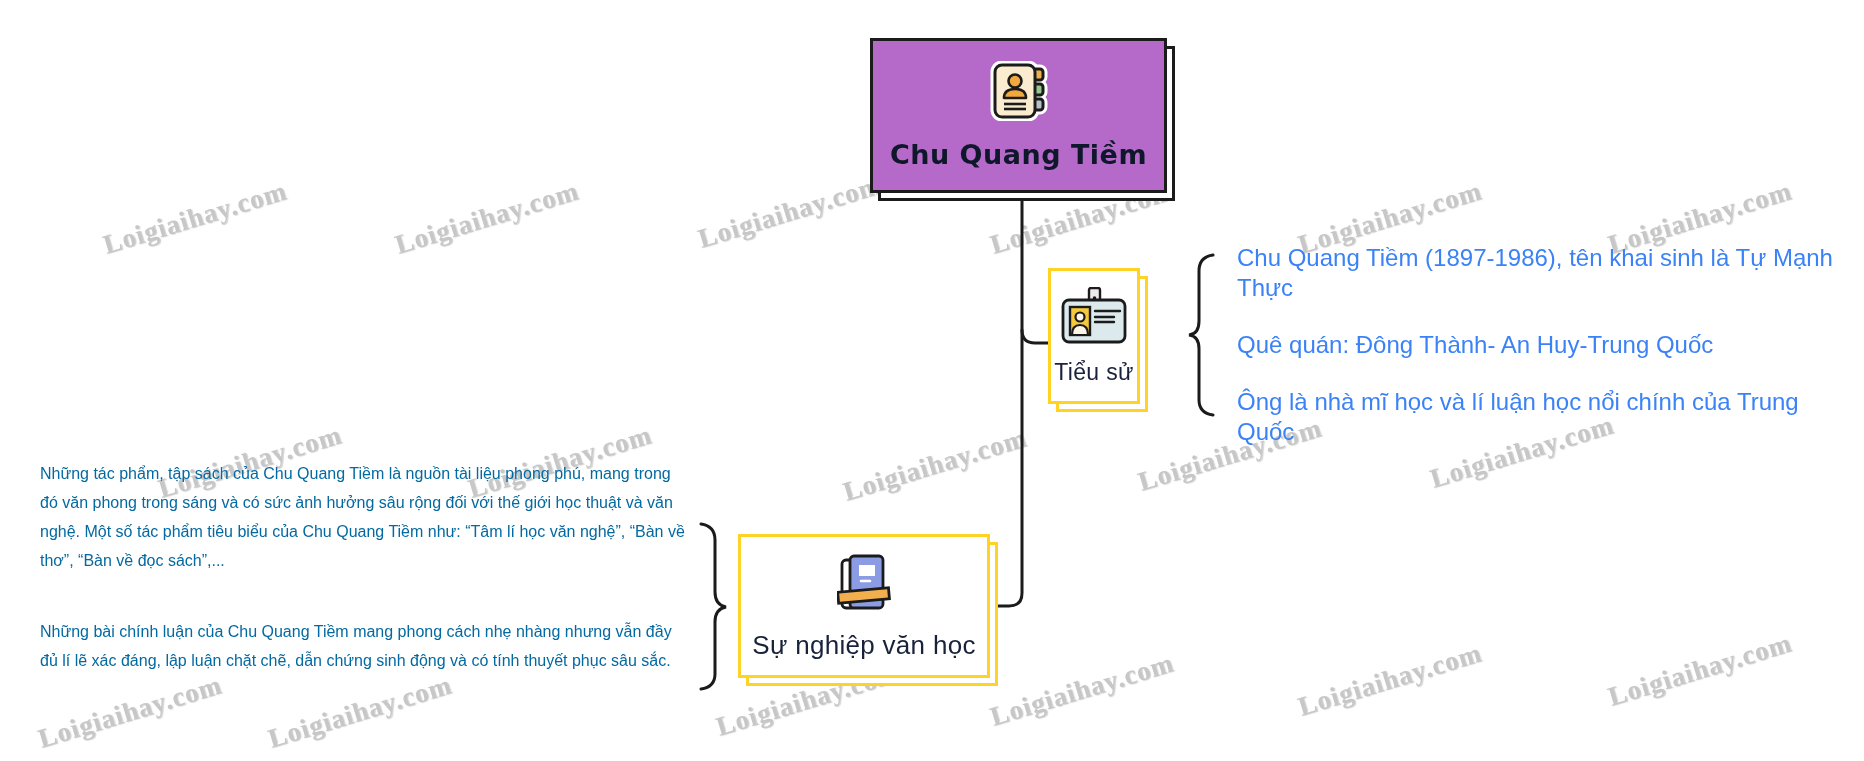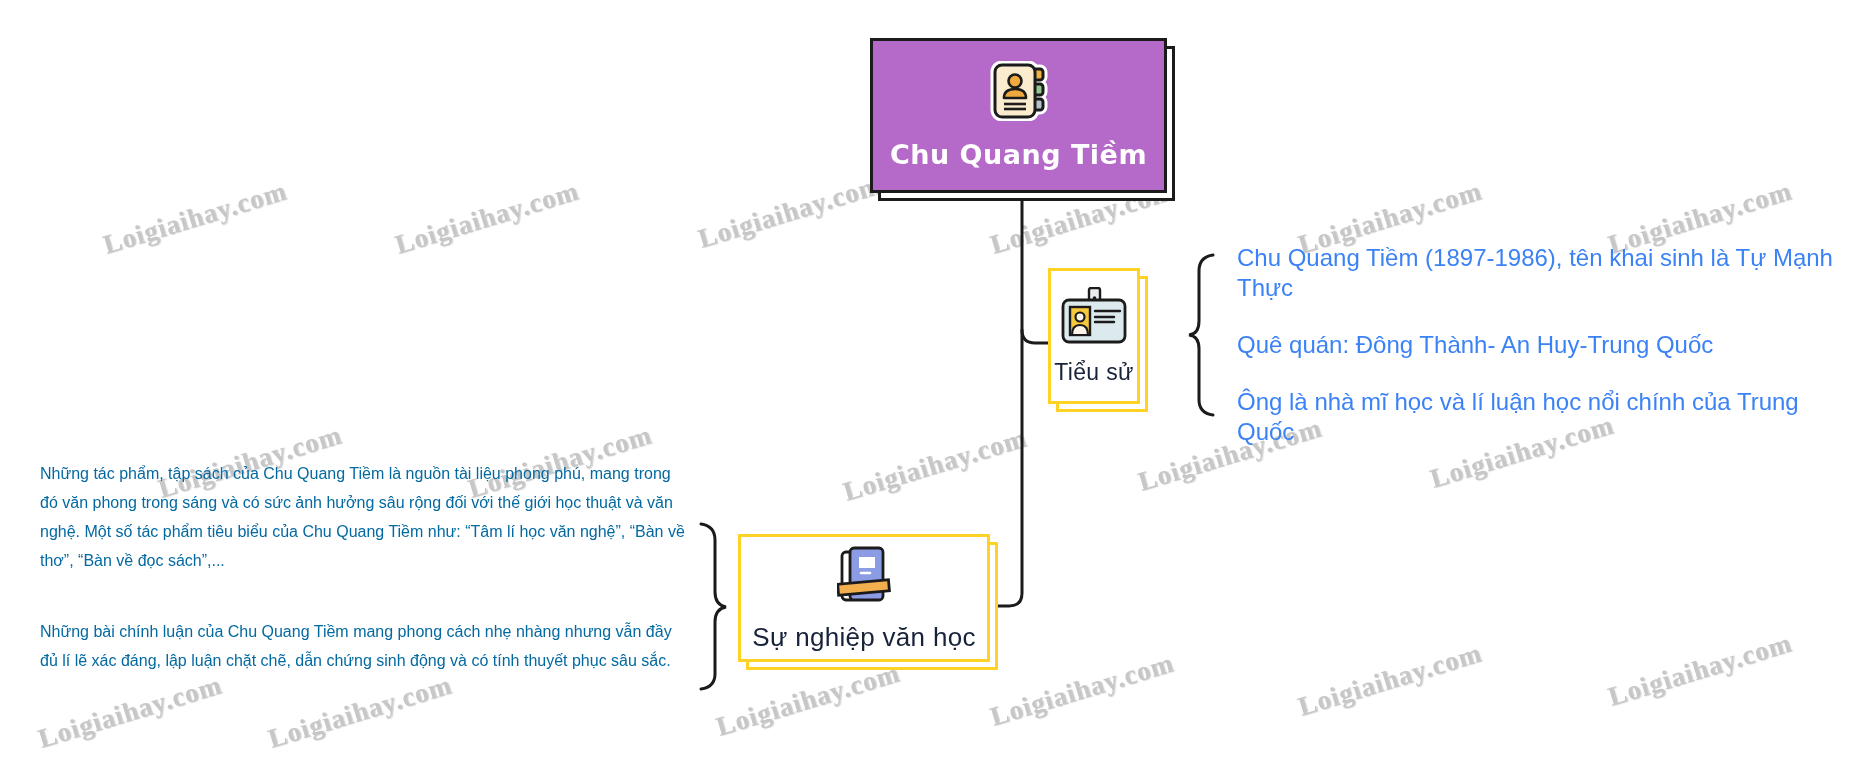--- a/index.html
+++ b/index.html
@@ -37,21 +37,21 @@
     background:#ffffff;
     display:flex;flex-direction:column;align-items:center;justify-content:center;
   }
   .root-card .back{border:3px solid #1b1b1b;}
   .root-card .front{
     background:#b56ac9;
     border:3px solid #1b1b1b;
     gap:14px;
   }
   .root-title{
-    font-size:27px;font-weight:bold;color:#ffffff;letter-spacing:.5px;
+    font-size:27px;font-weight:bold;color:#0f172a;letter-spacing:.5px;
     font-family:"DejaVu Sans","Liberation Sans",sans-serif;
   }
   .topic-card .back{border:3px solid #ffd226;}
   .topic-card .front{border:3px solid #ffd226;background:#ffffff;}
   .topic-label{
     color:#18223b;font-weight:500;letter-spacing:.3px;
     font-family:"Liberation Sans","DejaVu Sans",sans-serif;
   }
   .label-sm{font-size:23px;margin-top:10px;}
   .label-md{font-size:26px;margin-top:12px;}
@@ -142,21 +142,21 @@
             <line x1="36" y1="24" x2="61" y2="24"></line>
             <line x1="36" y1="30" x2="55" y2="30"></line>
             <line x1="36" y1="35" x2="55" y2="35"></line>
           </g>
         </svg>
       </span>
       <span class="topic-label label-sm">Tiểu sử</span>
     </div>
   </div>
 
-  <div class="card topic-card" style="left:738px;top:534px;width:252px;height:128px;">
+  <div class="card topic-card" style="left:738px;top:534px;width:252px;height:144px;">
     <div class="back"></div>
     <div class="front">
       <span>
         <svg width="54" height="62" viewBox="0 0 54 62">
           <rect x="5" y="8" width="14" height="48" rx="4" fill="#ffffff" stroke="#1b1b1b" stroke-width="2.8"></rect>
           <rect x="13" y="4" width="33" height="52" rx="4" fill="#8c9ce4" stroke="#1b1b1b" stroke-width="2.8"></rect>
           <rect x="22" y="13" width="16" height="11" fill="#ffffff"></rect>
           <line x1="24" y1="29" x2="33" y2="29" stroke="#ffffff" stroke-width="2.6" stroke-linecap="round"></line>
           <g transform="rotate(-5 27 43)">
             <rect x="1" y="38" width="51" height="11" fill="#f3ae4e" stroke="#1b1b1b" stroke-width="2.8"></rect>

